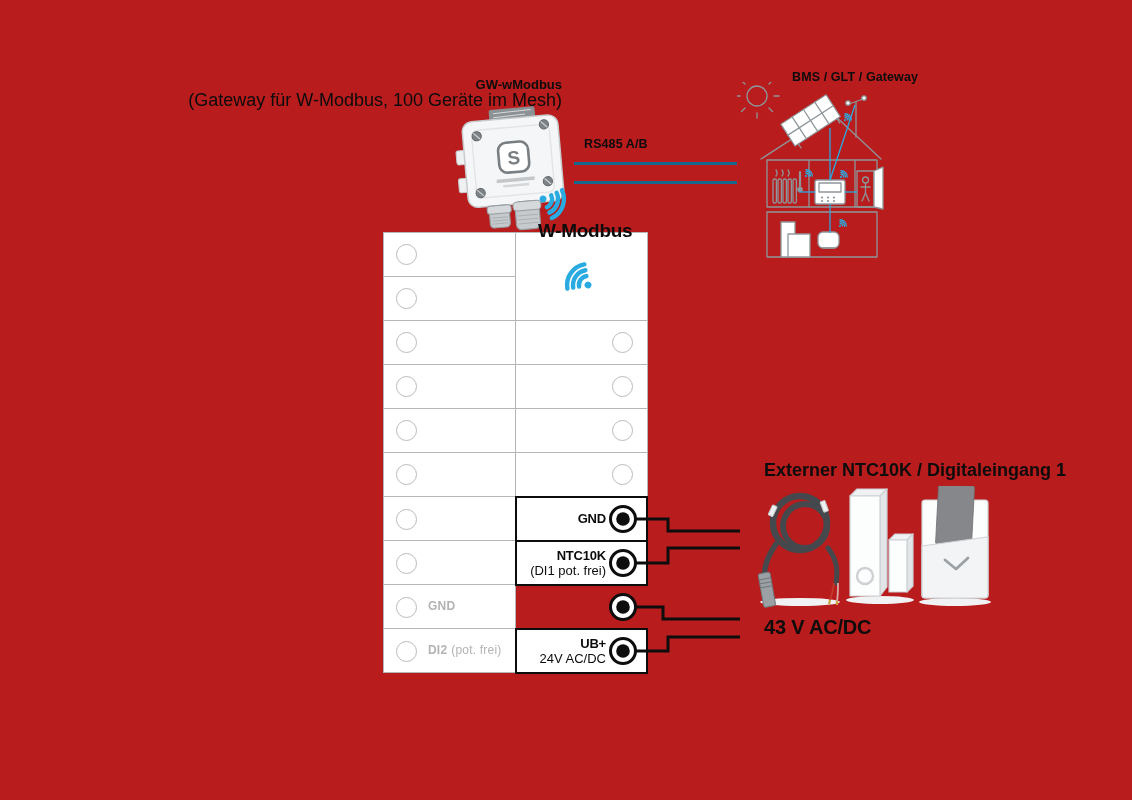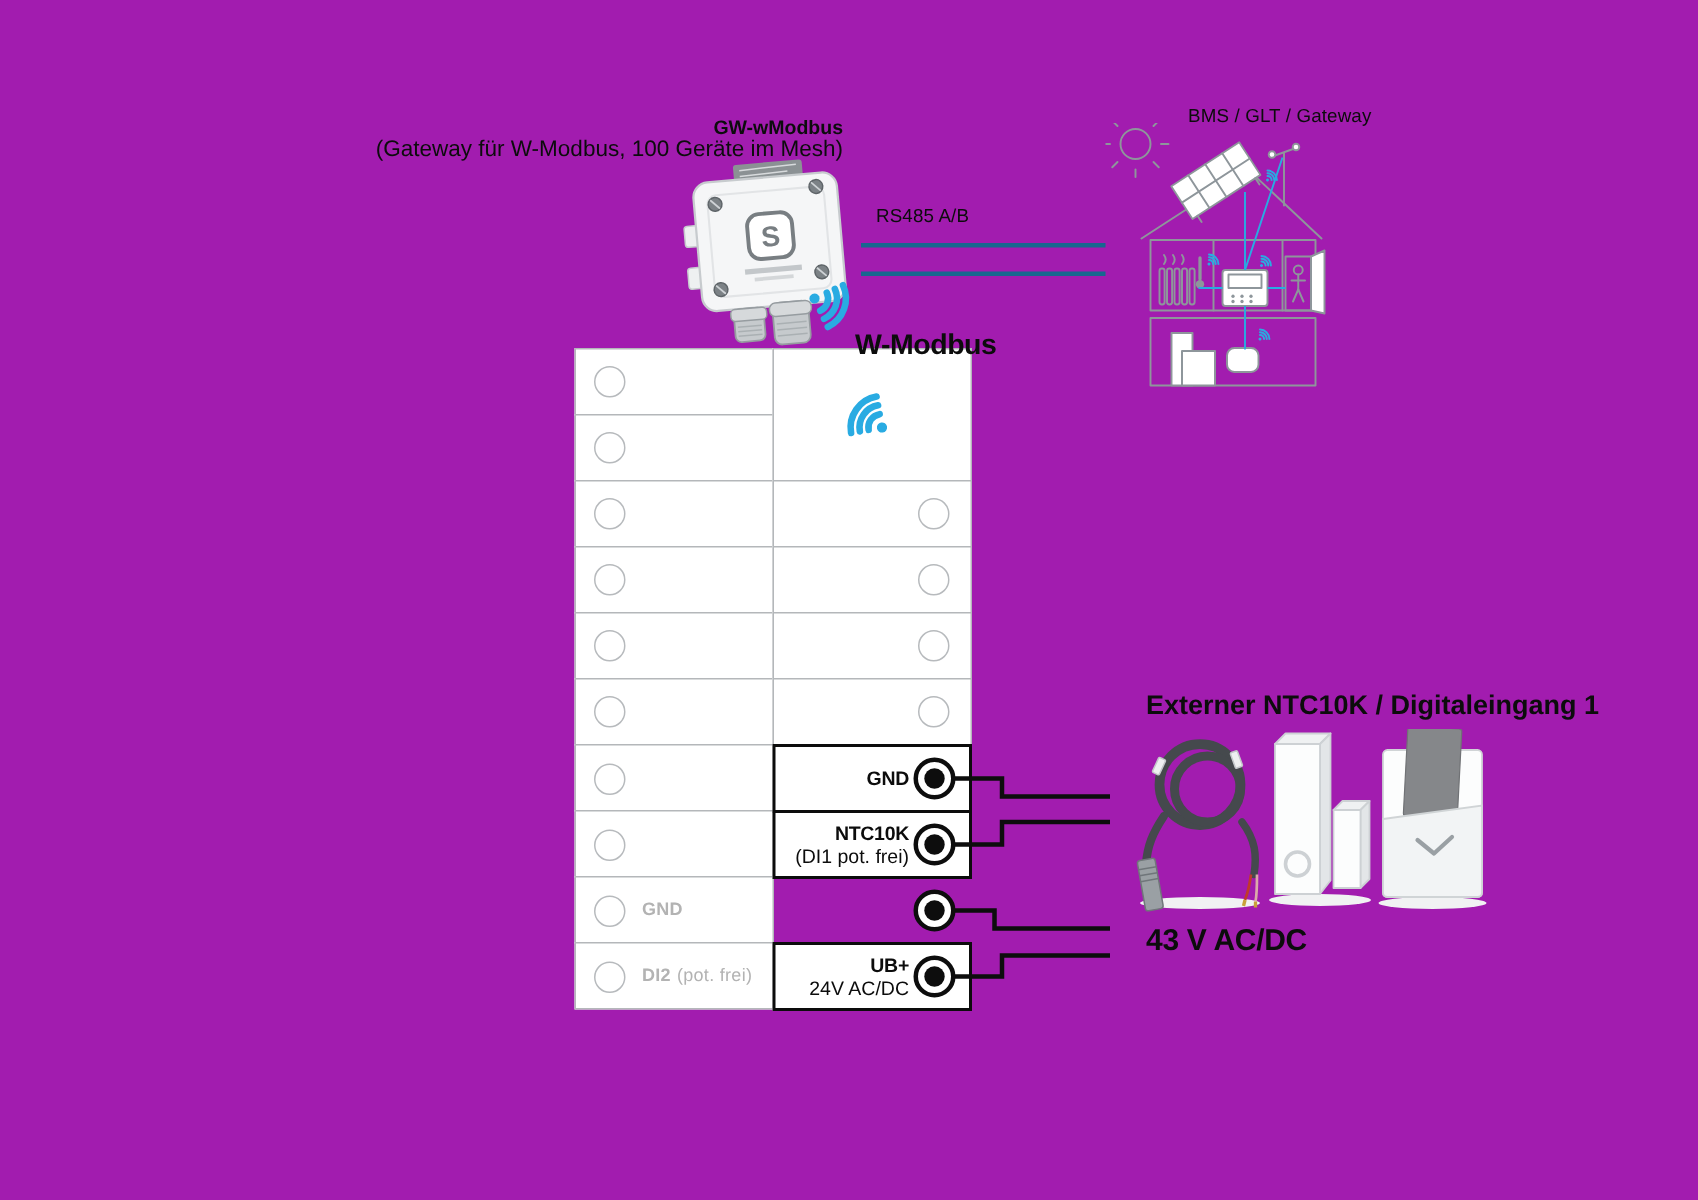--- a/index.html
+++ b/index.html
@@ -1,35 +1,35 @@
 <!DOCTYPE html>
 <html><head>
 <meta charset="utf-8">
 <style>
   html,body{margin:0;padding:0;background:#fff;}
-  #canvas{position:relative;width:1132px;height:800px;background:#a21caf;overflow:hidden;
+  #canvas{position:relative;width:1132px;height:800px;background:#b91c1c;overflow:hidden;
           font-family:"Liberation Sans",sans-serif;color:#0c0c0c;}
   .abs{position:absolute;}
   
   .cell{position:absolute;background:#fff;border:1px solid #b4b7ba;box-sizing:border-box;}
   .hcell{position:absolute;background:#fff;border:2px solid #0c0c0c;box-sizing:border-box;
          display:flex;flex-direction:column;justify-content:center;align-items:flex-end;
          padding-right:40px;z-index:3;}
   .hmain{font-size:13px;font-weight:bold;line-height:14px;letter-spacing:-0.2px;}
   .hsub{font-size:13px;line-height:13px;margin-top:1px;}
   .circ{position:absolute;width:21px;height:21px;border:1.8px solid #b7babd;border-radius:50%;
         background:#fff;box-sizing:border-box;z-index:2;}
   .glabel{position:absolute;font-size:12px;font-weight:bold;color:#b3b3b3;line-height:45px;
           letter-spacing:.2px;z-index:2;}
   .glabel .sub{font-weight:normal;margin-left:4px;}
   .busline{position:absolute;height:3px;background:#17678f;}
-  .lbl-sm{font-size:12.5px;font-weight:normal;letter-spacing:.1px;}
+  .lbl-sm{font-size:12.5px;font-weight:bold;letter-spacing:.1px;}
   .title-block{text-align:right;line-height:14px;}
   .title-block .t1{font-size:13px;font-weight:bold;}
-  .title-block .t2{font-size:15px;margin-top:1px;}
+  .title-block .t2{font-size:18px;margin-top:1px;}
   .wmodbus{font-size:19px;font-weight:bold;letter-spacing:-.3px;z-index:4;}
   .extlabel{font-size:18px;font-weight:bold;}
   .powerlabel{font-size:20px;font-weight:bold;letter-spacing:-.2px;}
 </style>
 </head>
 <body>
 
 <div id="canvas">
 
   <svg width="0" height="0" style="position:absolute">
@@ -179,21 +179,21 @@
       <line x1="93" y1="98" x2="93" y2="46"></line>
       <line x1="93" y1="98" x2="118" y2="23"></line>
       <line x1="93" y1="122" x2="93" y2="151"></line>
     </g>
     <use href="#wifiSym" transform="translate(69,94) rotate(45) scale(0.30)"></use>
     <use href="#wifiSym" transform="translate(104,95) rotate(45) scale(0.30)"></use>
     <use href="#wifiSym" transform="translate(108,38) rotate(45) scale(0.30)"></use>
     <use href="#wifiSym" transform="translate(103,144) rotate(45) scale(0.30)"></use>
   </svg>
 
-  <div class="abs wmodbus" style="left:570px;top:220px;">W-Modbus</div>
+  <div class="abs wmodbus" style="left:538px;top:220px;">W-Modbus</div>
 
   <div class="abs" style="left:383px;top:232px;width:302px;height:443px;z-index:1;">
 
     <div class="cell" style="left:0;top:0;width:133px;height:45px;"></div>
     <div class="cell" style="left:0;top:44px;width:133px;height:45px;"></div>
     <div class="cell" style="left:0;top:88px;width:133px;height:45px;"></div>
     <div class="cell" style="left:0;top:132px;width:133px;height:45px;"></div>
     <div class="cell" style="left:0;top:176px;width:133px;height:45px;"></div>
     <div class="cell" style="left:0;top:220px;width:133px;height:45px;"></div>
     <div class="cell" style="left:0;top:264px;width:133px;height:45px;"></div>

